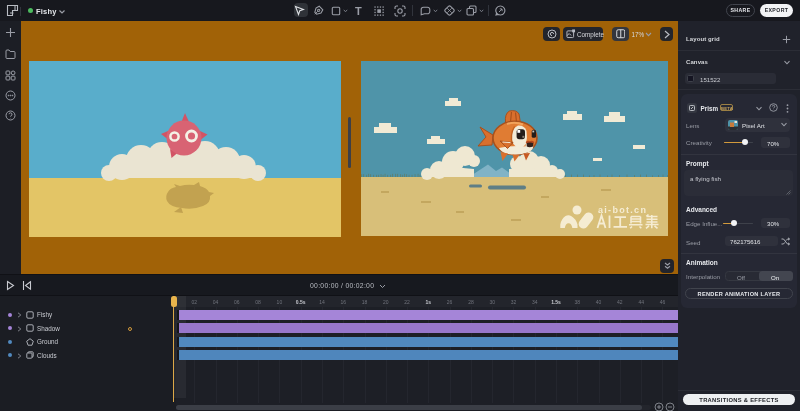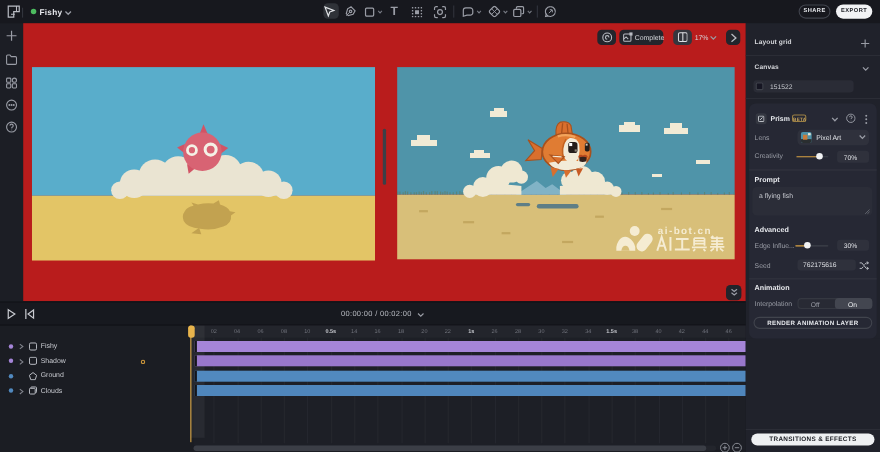--- a/index.html
+++ b/index.html
@@ -5,21 +5,21 @@
   * { margin:0; padding:0; box-sizing:border-box; }
   html,body { width:800px; height:411px; overflow:hidden; background:#14151d;
     font-family:"Liberation Sans", sans-serif; }
   .abs { position:absolute; }
   #app { position:relative; width:800px; height:411px; }
   
   #topbar { position:absolute; left:0; top:0; width:800px; height:21px; background:#17181e; z-index:5; }
   
   #lsidebar { position:absolute; left:0; top:21px; width:21px; height:253px; background:#1c1e25; z-index:4; }
   
-  #canvas { position:absolute; left:21px; top:21px; width:657px; height:253px; background:#b91c1c; z-index:1; }
+  #canvas { position:absolute; left:21px; top:21px; width:657px; height:253px; background:#a16207; z-index:1; }
   
   #rpanel { position:absolute; left:678px; top:21px; width:122px; height:390px; background:#20222b; z-index:5; }
   
   #transport { position:absolute; left:0; top:274px; width:678px; height:21px; background:#17191f; border-top:1px solid #101116; z-index:3;}
   
   #timeline { position:absolute; left:0; top:295px; width:678px; height:116px; background:#1b1d23; border-top:1px solid #101116; z-index:3; }
   .txt { position:absolute; white-space:nowrap; }
   .g { color:#9a9da6; }
   .w { color:#e6e8ec; }
 </style>

